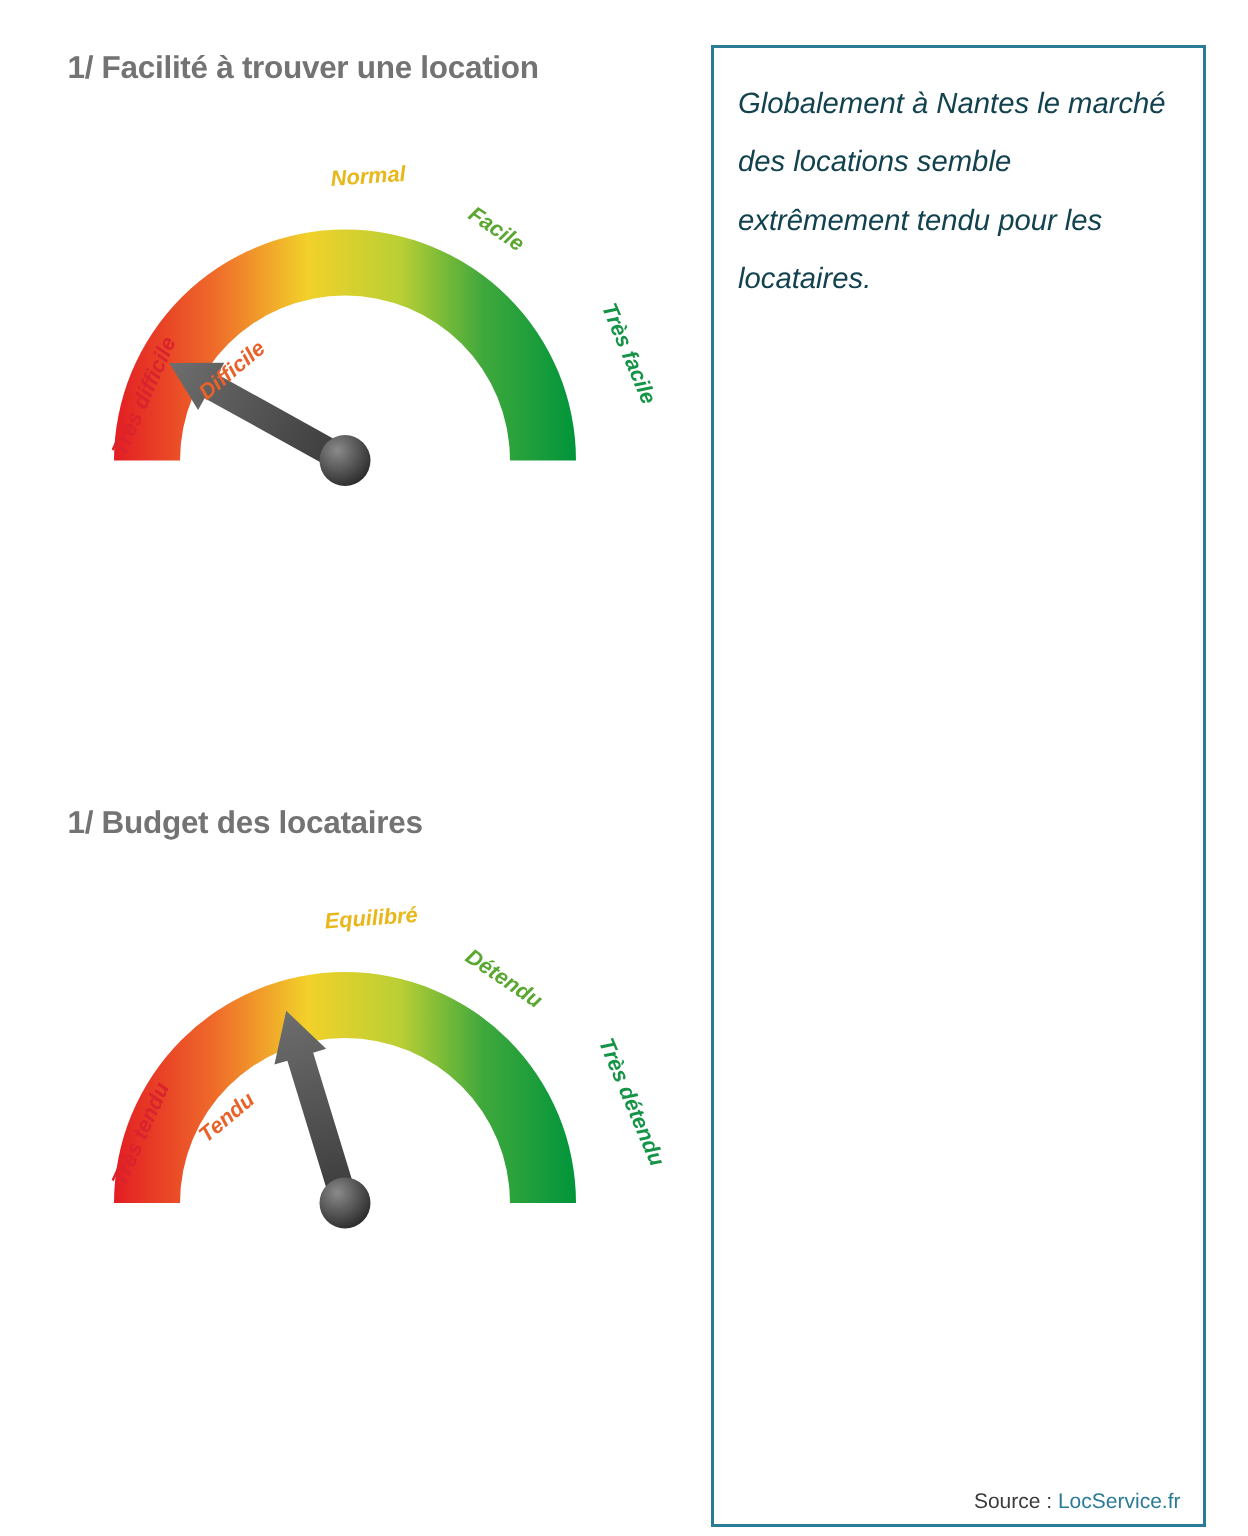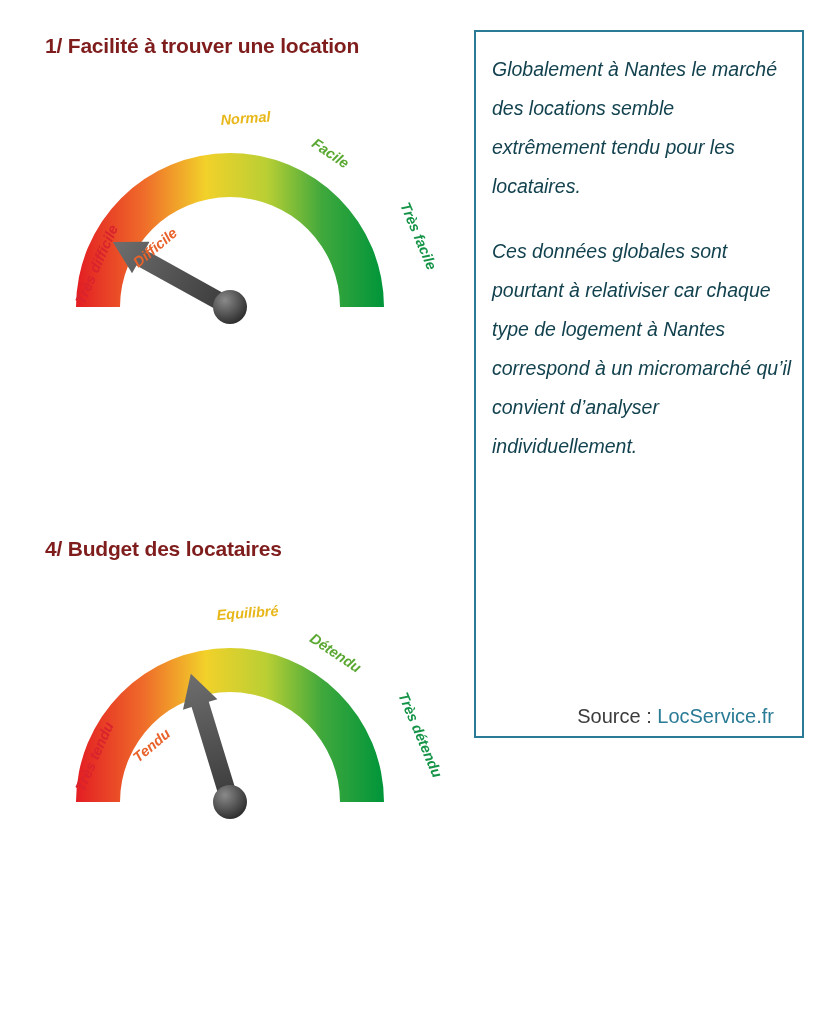--- a/index.html
+++ b/index.html
@@ -21,21 +21,21 @@
     left: 0;
     top: 0;
     width: 470px;
     height: 1024px;
   }
 
   .section-title {
     position: absolute;
     font-size: 21px;
     font-weight: bold;
-    color: #7f1d1d;
+    color: #737373;
     letter-spacing: -0.2px;
   }
   #title-1 { left: 45px; top: 34px; }
   #title-2 { left: 45px; top: 537px; }
 
   .gauge-wrap {
     position: absolute;
     width: 420px;
     height: 330px;
   }
@@ -57,43 +57,43 @@
     white-space: nowrap;
     transform-origin: 0 0;
   }
 
   
   .right-box {
     position: absolute;
     left: 474px;
     top: 30px;
     width: 330px;
-    height: 708px;
+    height: 988px;
     border: 2px solid #2a7b96;
     box-sizing: border-box;
     background: #ffffff;
   }
   .right-text {
     position: absolute;
     left: 16px;
     top: 18px;
     width: 300px;
     font-size: 19.5px;
     font-style: italic;
     line-height: 39px;
     color: #13424f;
   }
   .right-text p {
     margin: 0 0 26px 0;
   }
   .source {
     position: absolute;
-    right: 28px;
+    right: 15px;
     bottom: 8px;
-    font-size: 20px;
+    font-size: 14px;
     color: #3b3b3b;
     font-style: normal;
   }
   .source .brand { color: #2a7b96; }
 </style>
 </head>
 <body>
 
 <div class="left-col">
 
@@ -129,21 +129,21 @@
       <circle cx="210" cy="212" r="17" fill="url(#hubgrad1)"></circle>
     </svg>
 
     <div class="g-label" style="left:52px;  top:205px; transform:rotate(-66deg); color:#d9232d;">Très difficile</div>
     <div class="g-label" style="left:110px; top:163px; transform:rotate(-40deg); color:#e8622a;">Difficile</div>
     <div class="g-label" style="left:200px; top:17px;  transform:rotate(-4deg);  color:#e8b71a;">Normal</div>
     <div class="g-label" style="left:298px; top:40px;  transform:rotate(34deg);  color:#5aa832;">Facile</div>
     <div class="g-label" style="left:392px; top:105px; transform:rotate(67deg);  color:#159447;">Très facile</div>
   </div>
 
-  <div class="section-title" id="title-2">4/ Budget des locataires</div>
+  <div class="section-title" id="title-2">1/ Budget des locataires</div>
 
   <div class="gauge-wrap" id="gauge-2">
     <svg class="gauge-svg" width="420" height="330" viewBox="0 0 420 330">
       <defs>
         <linearGradient id="arcgrad2" x1="0" y1="0" x2="1" y2="0">
           <stop offset="0%" stop-color="#e31d23"></stop>
           <stop offset="22%" stop-color="#ef6c2a"></stop>
           <stop offset="42%" stop-color="#f2d12a"></stop>
           <stop offset="62%" stop-color="#b9cf34"></stop>
           <stop offset="80%" stop-color="#3fa83c"></stop>
@@ -170,18 +170,17 @@
     <div class="g-label" style="left:196px; top:17px;  transform:rotate(-4deg);  color:#e8b71a;">Equilibré</div>
     <div class="g-label" style="left:296px; top:40px;  transform:rotate(34deg);  color:#5aa832;">Détendu</div>
     <div class="g-label" style="left:390px; top:100px; transform:rotate(67deg);  color:#159447;">Très détendu</div>
   </div>
 
 </div>
 
 <div class="right-box">
   <div class="right-text">
     <p>Globalement à Nantes le marché des locations semble extrêmement tendu pour les locataires.</p>
-    <p>Ces données globales sont pourtant à relativiser car chaque type de logement à Nantes correspond à un micromarché qu’il convient d’analyser individuellement.</p>
   </div>
   <div class="source">
     <span>Source : </span><span class="brand">LocService.fr</span>
   </div>
 </div>
 
 </body></html>

